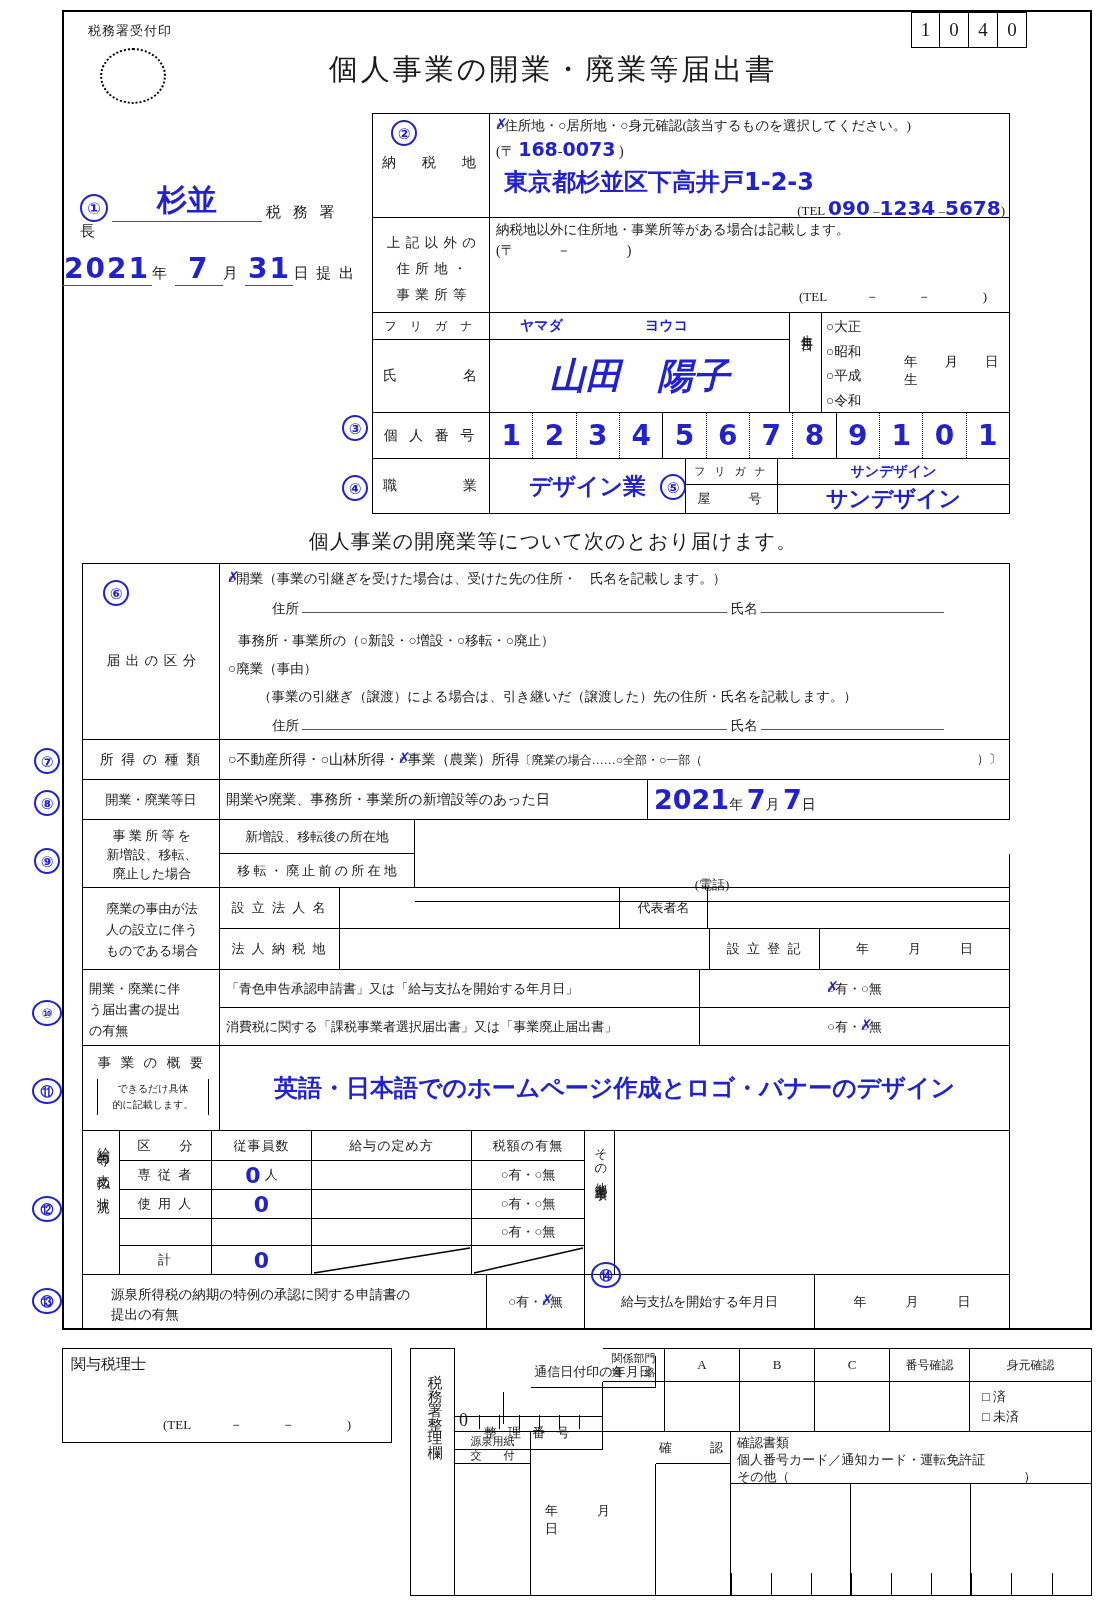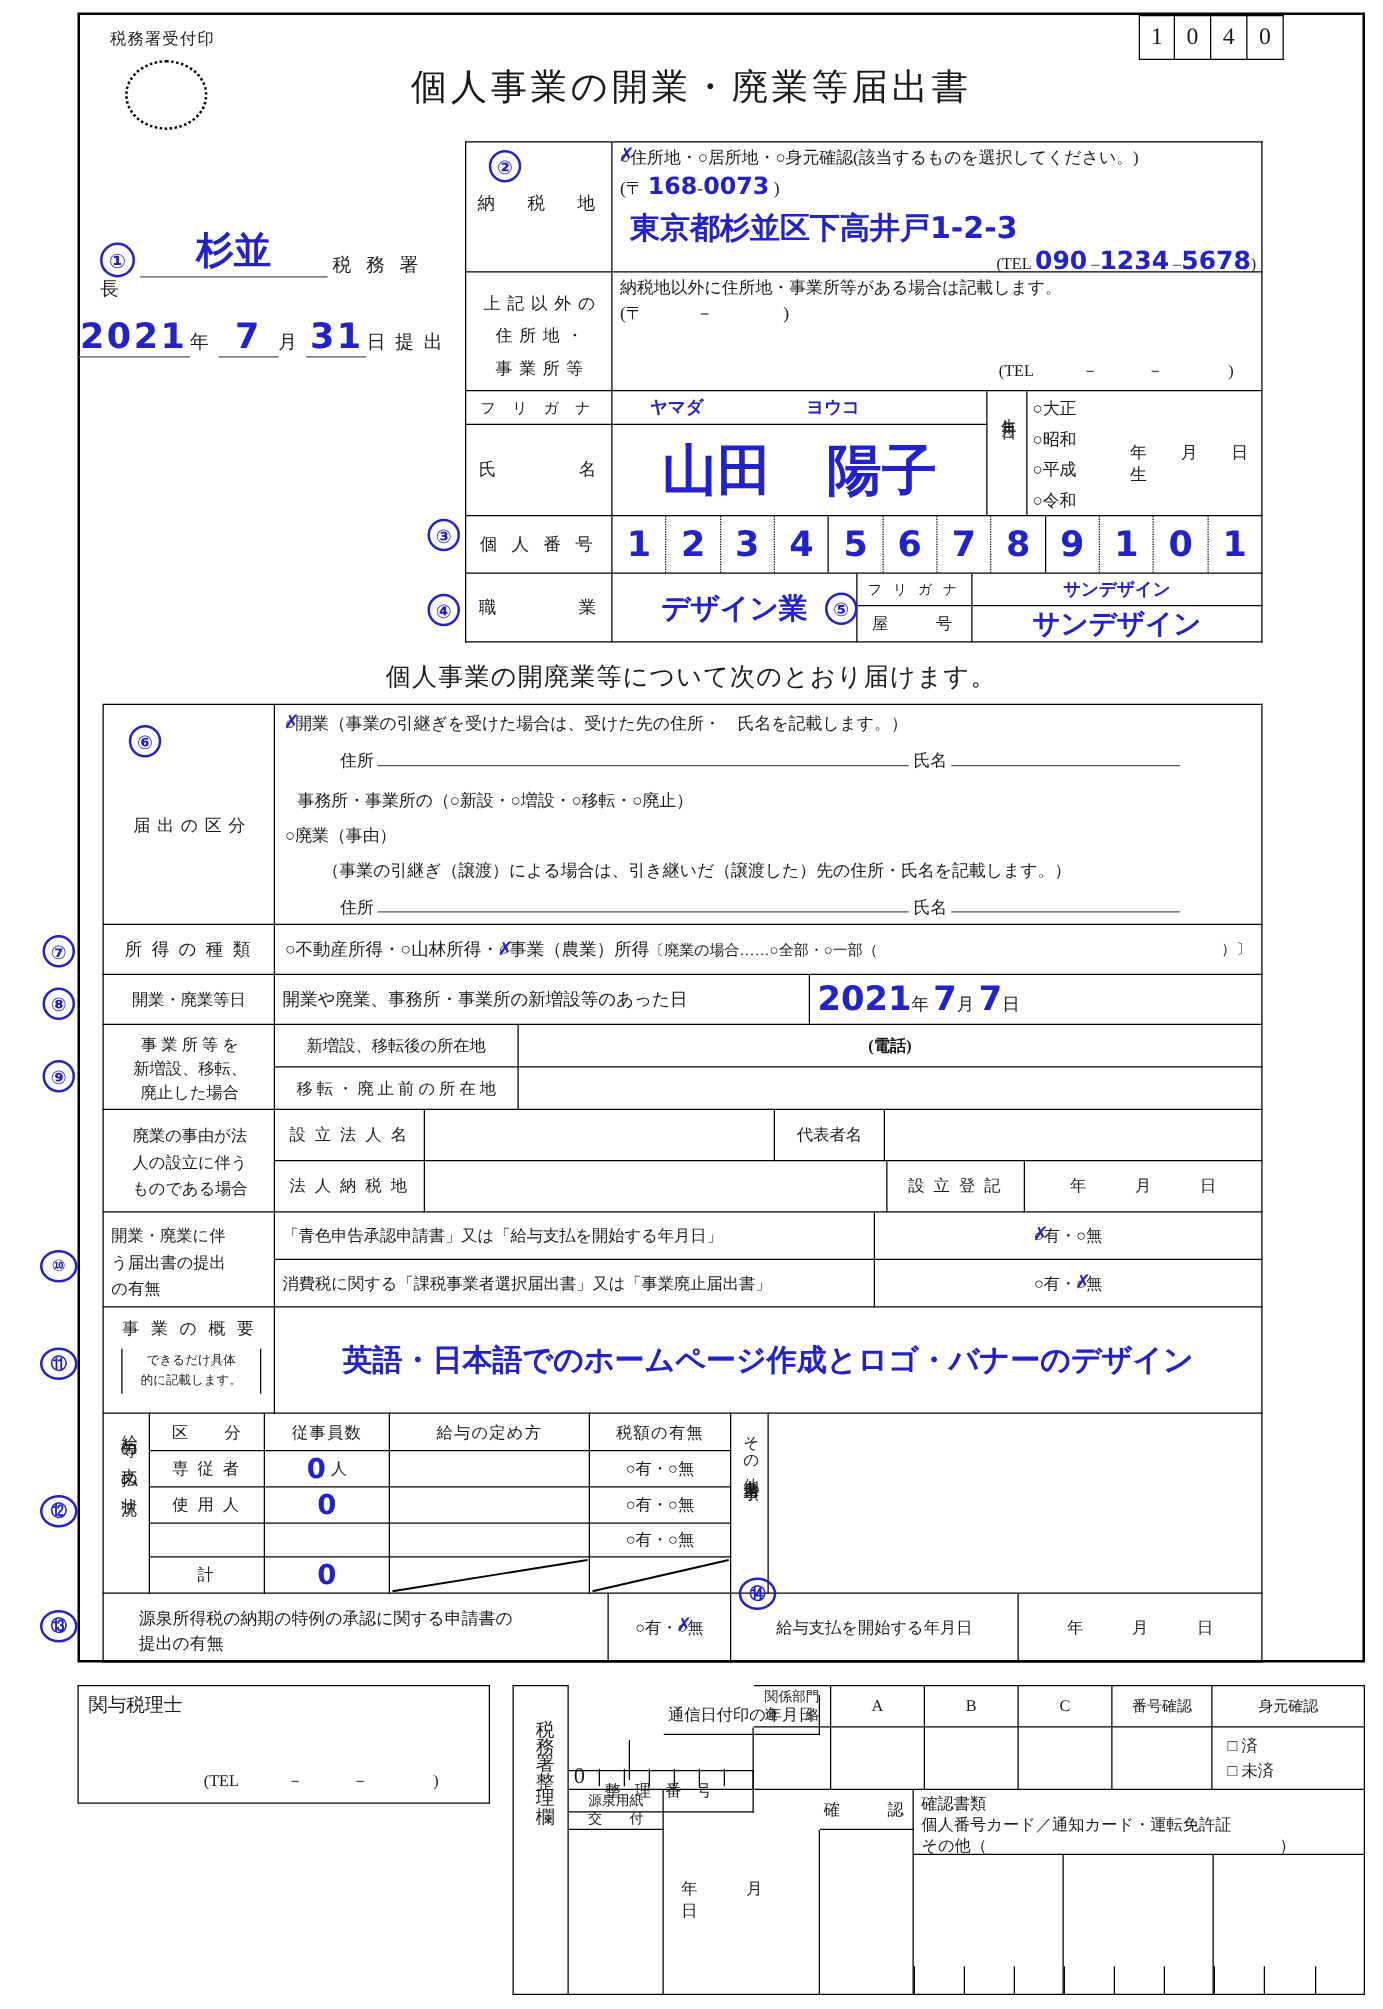--- a/index.html
+++ b/index.html
@@ -139,21 +139,21 @@
   <div class="lbl sm12" style="letter-spacing:5px;">フ リ ガ ナ</div>
 </div>
 <div class="box" style="left:490px; top:313px; width:300px; height:27px; border-top:none; border-left:none;">
   <div class="hand" style="position:absolute; left:30px; top:4px; font-size:14px;">ヤマダ</div>
   <div class="hand" style="position:absolute; left:155px; top:4px; font-size:14px;">ヨウコ</div>
 </div>
 <div class="box" style="left:372px; top:340px; width:118px; height:73px; border-top:none;">
   <div class="lbl" style="letter-spacing:2px;">氏　　　　名</div>
 </div>
 <div class="box" style="left:490px; top:340px; width:300px; height:73px; border-top:none; border-left:none;">
-  <div class="hand ctr" style="font-size:44px;">山田　陽子</div>
+  <div class="hand ctr" style="font-size:36px;font-style:italic;">山田　陽子</div>
 </div>
 
 <div class="box" style="left:790px; top:313px; width:32px; height:100px; border-top:none; border-left:none;">
   <div style="position:absolute; left:8px; top:12px; font-size:12px; writing-mode:vertical-rl; letter-spacing:2px;">生年月日</div>
 </div>
 <div class="box" style="left:822px; top:313px; width:188px; height:100px; border-top:none; border-left:none;">
   <div style="position:absolute; left:4px; top:2px; font-size:13.5px; line-height:24.5px;">
     <div>○<span>大正</span></div>
     <div>○<span>昭和</span></div>
     <div>○<span>平成</span></div>
@@ -261,21 +261,21 @@
 <div class="box" style="left:82px; top:820px; width:138px; height:68px; border-top:none;">
   <div style="position:absolute; left:0; top:6px; width:138px; text-align:center; font-size:13px; line-height:19px;">
     <div>事 業 所 等 を</div>
     <div>新増設、移転、</div>
     <div>廃止した場合</div>
   </div>
 </div>
 <div class="box" style="left:220px; top:820px; width:195px; height:34px; border-top:none; border-left:none;">
   <div class="ctr sm13">新増設、移転後の所在地</div>
 </div>
-<div class="box" style="left:415px; top:820px; width:595px; height:34px; border-top:none; border-left:none;font-weight:bold;">
+<div class="box" style="left:415px; top:868px; width:595px; height:34px; border-top:none; border-left:none;">
   <div class="ctr sm13">(電話)</div>
 </div>
 <div class="box" style="left:220px; top:854px; width:195px; height:34px; border-top:none; border-left:none;">
   <div class="ctr sm13">移 転 ・ 廃 止 前 の 所 在 地</div>
 </div>
 <div class="box" style="left:415px; top:854px; width:595px; height:34px; border-top:none; border-left:none;"></div>
 
 <div class="box" style="left:82px; top:888px; width:138px; height:82px; border-top:none;">
   <div style="position:absolute; left:0; top:10px; width:138px; text-align:center; font-size:13px; line-height:21px;">
     <div>廃業の事由が法</div>

